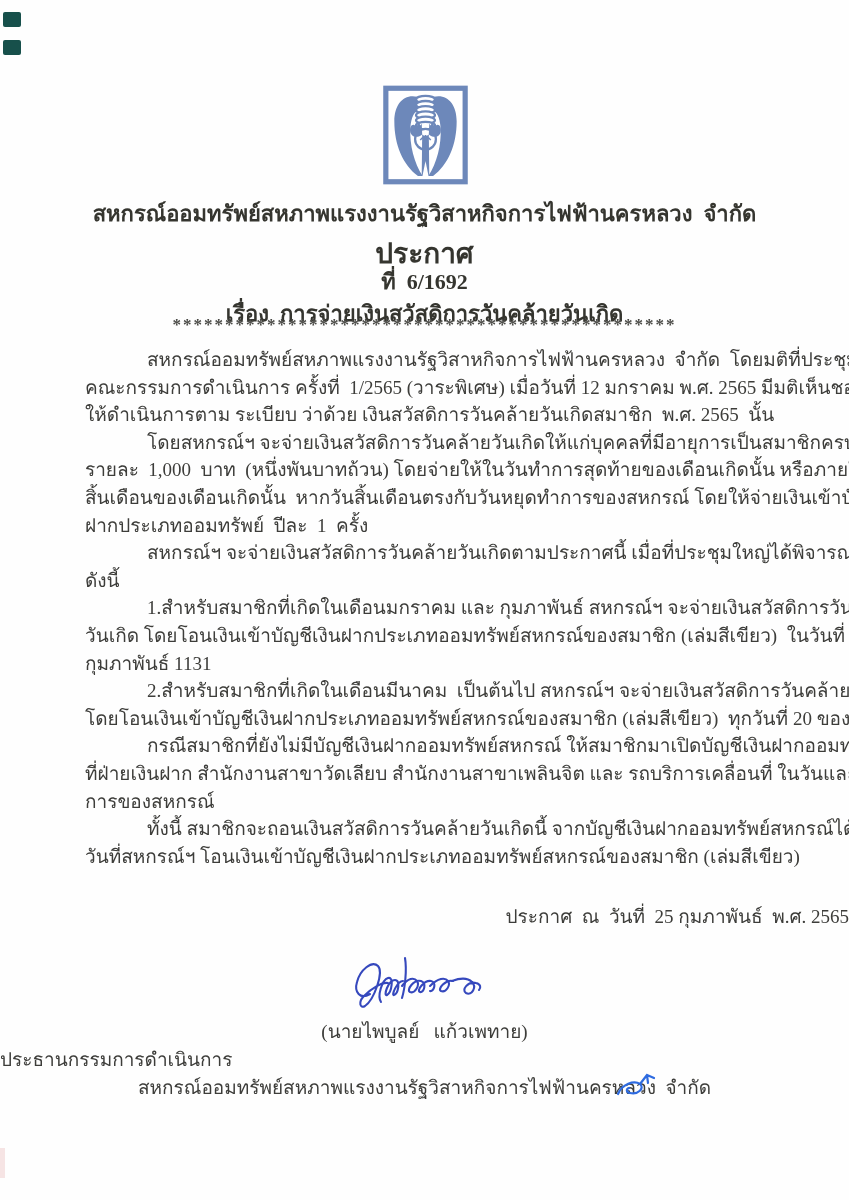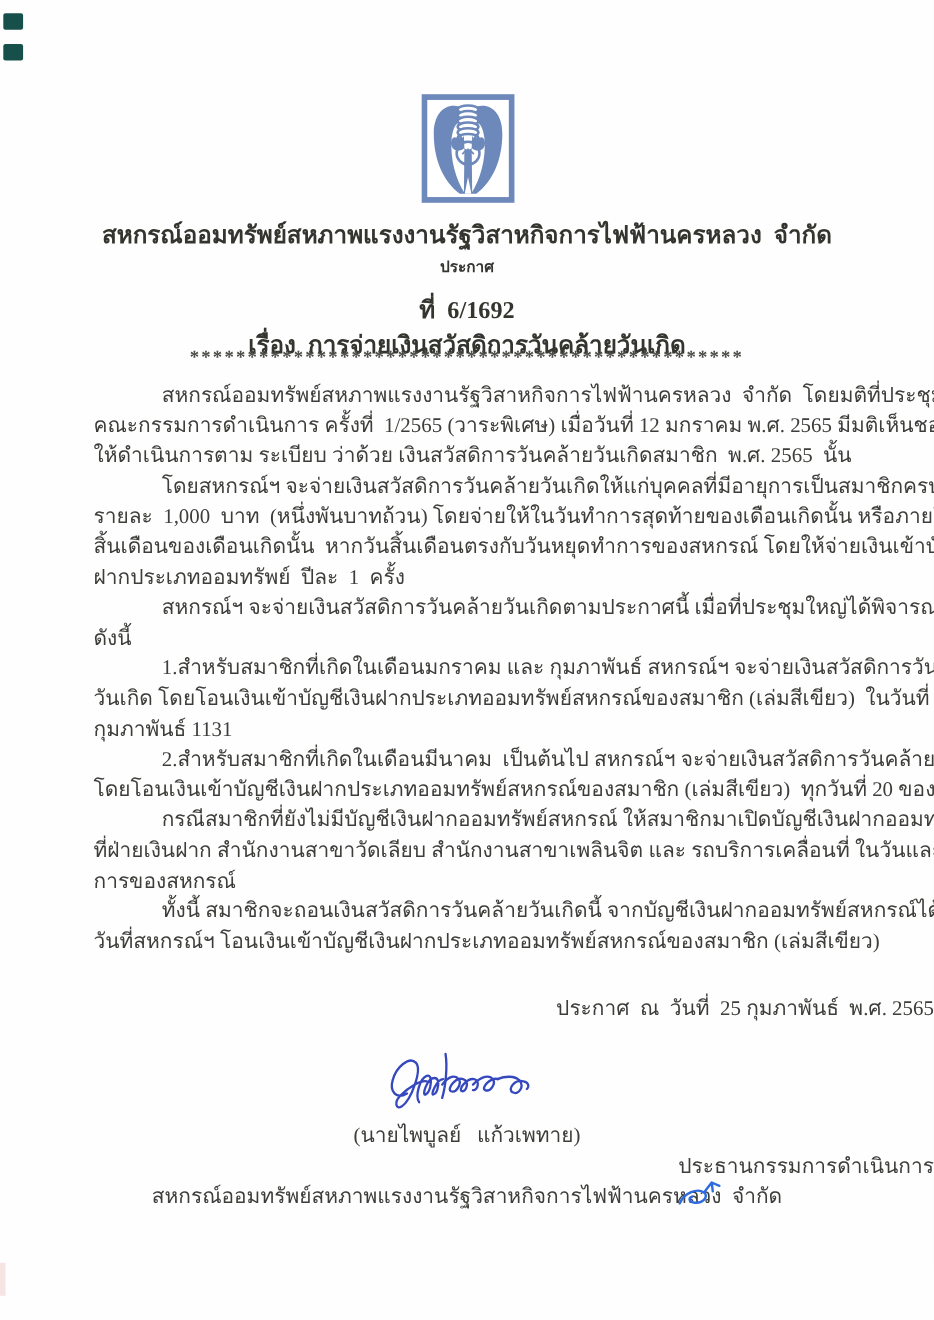--- a/index.html
+++ b/index.html
@@ -18,36 +18,36 @@
   .corner-mark.m1 { top:12px; }
   .corner-mark.m2 { top:40px; }
   .edge-smudge { position:absolute; left:0; top:1148px; width:5px; height:30px; background:#f6e4e4; }
 
   
   .logo { position:absolute; top:85px; left:383px; width:85px; height:100px; }
 
   
   .hline { position:absolute; width:100%; text-align:center; white-space:pre; color:#35352f; }
   .org-line   { top:196px; font-size:22px; font-weight:600; }
-  .doc-type   { top:231px; font-size:14px; font-weight:600; }
+  .doc-type   { top:231px; font-size:28px; font-weight:600; }
   .doc-number { top:264px; font-size:22px; font-weight:600; }
   .subject    { top:296px; font-size:22px; font-weight:600; }
   .divider    { top:315px; font-size:17px; font-weight:700; letter-spacing:2px; color:#4a4a46; }
 
   
   .doc-body { position:absolute; top:346px; left:85px; width:690px; font-size:19px; line-height:27.6px; }
   .doc-body .line { height:27.6px; white-space:pre; }
   .doc-body .ind { padding-left:62px; }
   .u { text-decoration:underline; text-underline-offset:3px; }
 
   
   .date-line { position:absolute; top:901px; width:100%; text-align:right; white-space:pre; font-size:19px; }
   .sig-img   { position:absolute; top:950px; left:348px; }
   .sig-name  { position:absolute; top:1016px; width:100%; text-align:center; white-space:pre; font-size:19px; }
-  .sig-title { position:absolute; top:1044px; width:100%; text-align:right; white-space:pre; font-size:19px; }
+  .sig-title { position:absolute; top:1044px; width:100%; text-align:left; white-space:pre; font-size:19px; }
   .sig-org   { position:absolute; top:1072px; width:100%; text-align:center; white-space:pre; font-size:19px; }
   .pen-mark  { position:absolute; top:1072px; left:614px; }
 </style>
 </head>
 <body>
 
 <div class="page">
 
   <div class="corner-mark m1"></div>
   <div class="corner-mark m2"></div>

